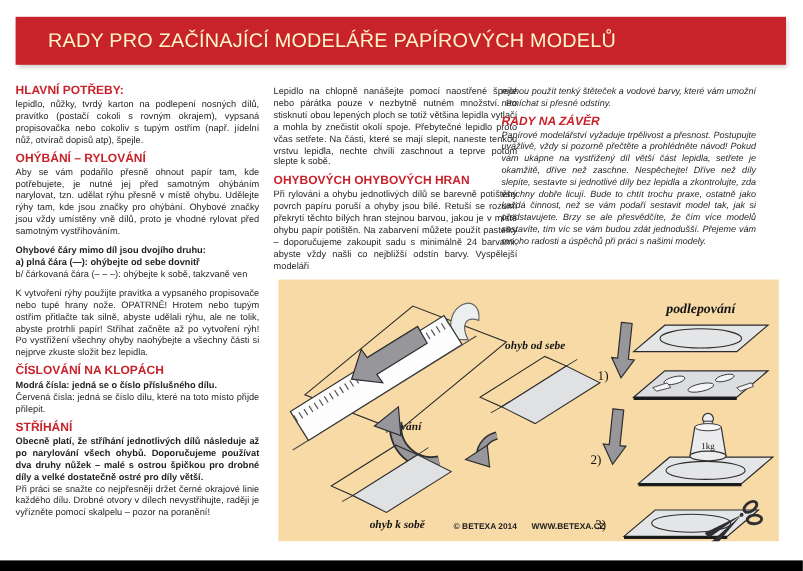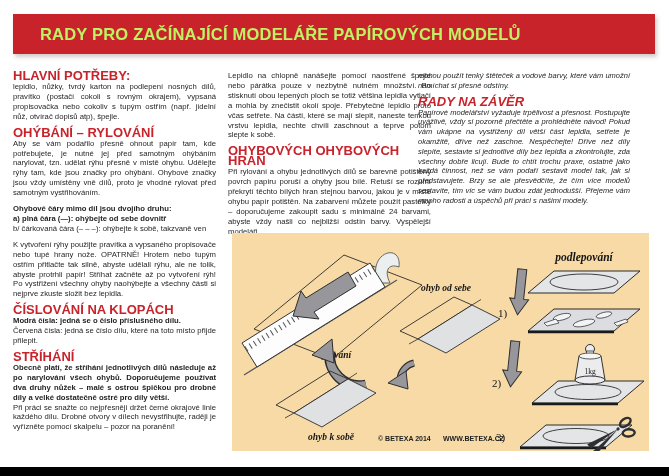--- a/index.html
+++ b/index.html
@@ -6,29 +6,29 @@
   body{
     width:669px;height:476px;position:relative;background:#ffffff;
     font-family:"Liberation Sans",sans-serif;overflow:hidden;color:#1f1f1f;
   }
   .banner{
     position:absolute;left:13px;top:14px;width:642px;height:40px;
     background:#C8232B;display:flex;align-items:center;
     box-shadow:2px 3px 4px rgba(120,110,100,.35);
   }
   .banner h1{
-    color:#bef264;font-size:16.5px;font-weight:bold;margin:0 0 0 27px;
+    color:#fef9c3;font-size:16.5px;font-weight:normal;margin:0 0 0 27px;
     letter-spacing:.2px;white-space:nowrap;
   }
   .col{position:absolute;top:71px;font-size:7.7px;line-height:9.9px;text-align:justify;}
   .col-1{left:13px;width:203px;}
   .col-2{left:228px;width:203px;}
   .col-3{left:418px;width:212px;font-size:7.5px;line-height:9.8px;font-style:italic;}
   .sec-h{
-    color:#C8232B;font-size:13px;font-weight:bold;margin:0 0 1px 0;
+    color:#C8232B;font-size:10px;font-weight:bold;margin:0 0 1px 0;
     line-height:10px;text-align:left;
   }
   .col p{margin:0 0 6px 0;}
   .col p.tight{margin:0;font-weight:bold;}
   .panel{
     position:absolute;left:232px;top:233px;width:417px;height:218px;
     background:#F7DAA6;
   }
   .bottom-bar{position:absolute;left:0;top:467px;width:669px;height:9px;background:#000000;}
   .dlabel{font:italic bold 9.5px "Liberation Serif",serif;fill:#141414;}

